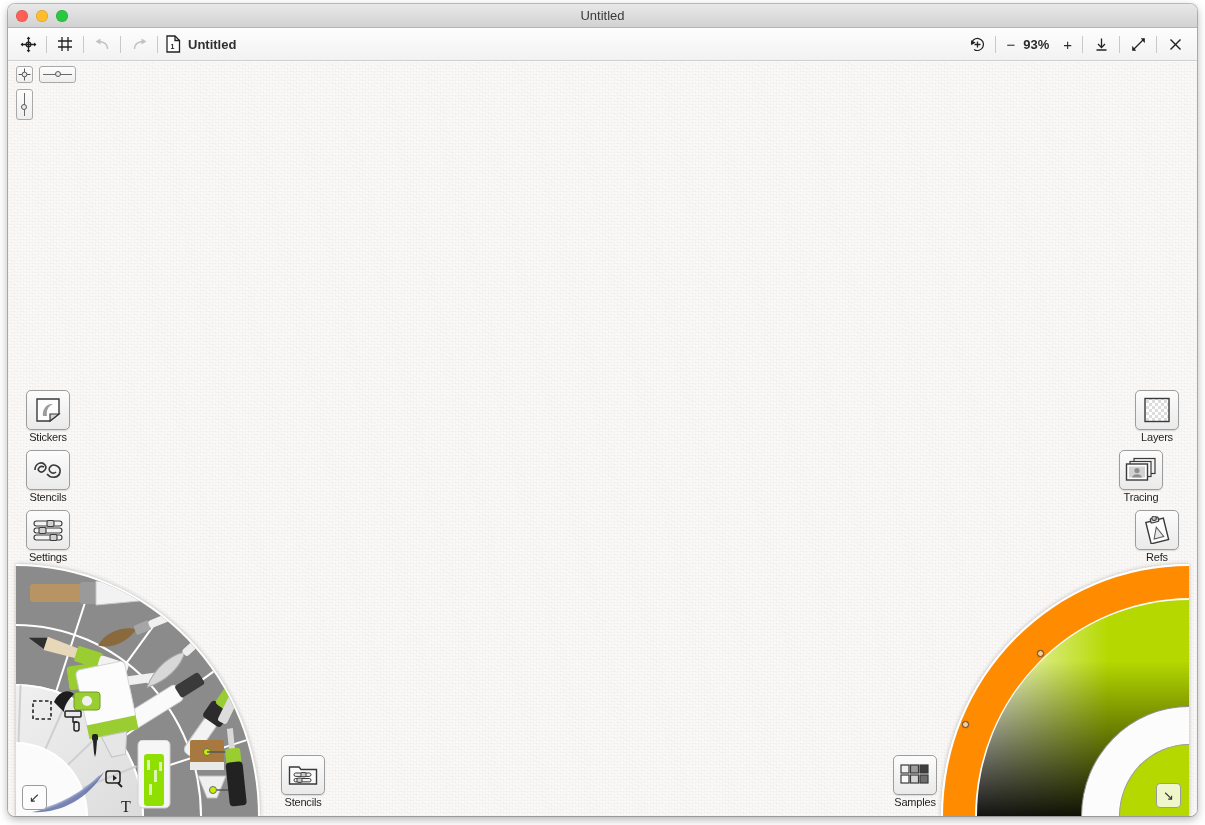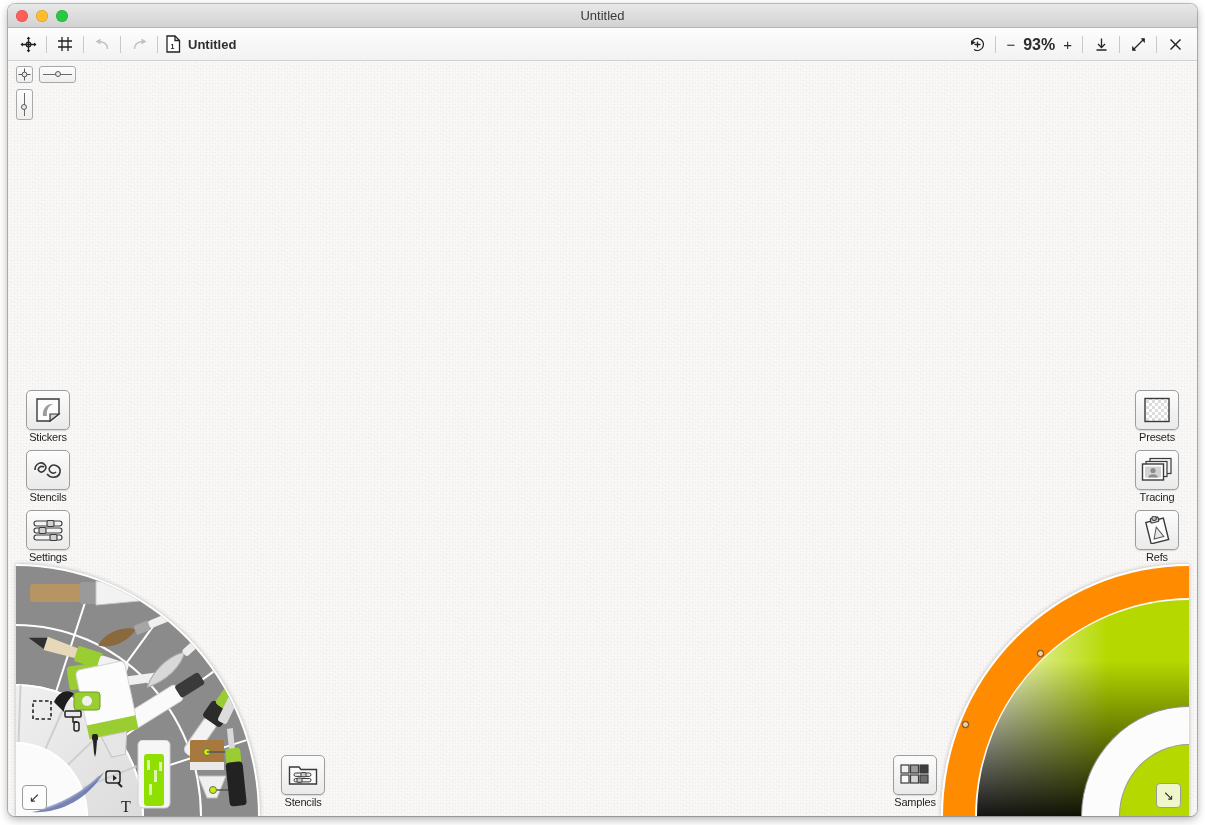--- a/index.html
+++ b/index.html
@@ -54,21 +54,21 @@
     color: #2b2b2b;
   }
   .tb-btn.disabled { color: #bcbcbc; }
   .tb-sep { width: 1px; height: 17px; background: #c9c9c9; margin: 0 4px; }
   #doc-name {
     display: flex; align-items: center; gap: 7px;
     font-size: 13px; font-weight: 700; color: #2f2f2f;
     padding-left: 4px;
   }
   #zoom-group { display: flex; align-items: center; gap: 8px; padding: 0 6px; }
-  #zoom-level { font-size: 16px; font-weight: 700; color: #2b2b2b; min-width: 32px; text-align: left; }
+  #zoom-level { font-size: 13px; font-weight: 700; color: #2b2b2b; min-width: 32px; text-align: left; }
   .zbtn { font-size: 15px; color: #2b2b2b; line-height: 1; cursor: default; }
 
   
   #canvas-area {
     position: absolute;
     left: 0; top: 58px; right: 0; bottom: 0;
     background-color: #faf9f7;
     background-image:
       repeating-linear-gradient(0deg, rgba(0,0,0,.014) 0 1px, transparent 1px 3px),
       repeating-linear-gradient(90deg, rgba(0,0,0,.014) 0 1px, transparent 1px 3px),
@@ -107,21 +107,21 @@
     display: flex; align-items: center; justify-content: center;
   }
   .panel-label {
     margin-top: 1px; font-size: 11px; font-weight: 400;
     color: #1f1f1f; letter-spacing: -.2px; white-space: nowrap;
   }
   #btn-stickers { left: 16px; top: 328px; }
   #btn-stencils { left: 16px; top: 388px; }
   #btn-settings { left: 16px; top: 448px; }
   #btn-layers   { right: 16px; top: 328px; }
-  #btn-tracing  { right: 16px; top: 388px; }
+  #btn-tracing  { right: 32px; top: 388px; }
   #btn-refs     { right: 16px; top: 448px; }
   #btn-presets  { left: 271px; bottom: 8px; }
   #btn-samples  { right: 258px; bottom: 8px; }
   #btn-presets, #btn-samples { position: absolute; }
 
   
   #tool-wheel {
     position: absolute; left: 8px; bottom: 0;
     width: 244px; height: 252px;
     pointer-events: none;
@@ -502,21 +502,21 @@
           <defs>
             <pattern id="checker" width="6" height="6" patternUnits="userSpaceOnUse">
               <rect width="6" height="6" fill="#ffffff"></rect>
               <rect width="3" height="3" fill="#dcdcdc"></rect>
               <rect x="3" y="3" width="3" height="3" fill="#dcdcdc"></rect>
             </pattern>
           </defs>
           <rect x="2" y="1.5" width="24" height="23" fill="url(#checker)" stroke="#3a3a3a" stroke-width="1.4"></rect>
         </svg>
       </div>
-      <div class="panel-label">Presets</div>
+      <div class="panel-label">Layers</div>
     </div>
 
     <div class="panel-btn" id="btn-tracing">
       <div class="panel-icon">
         <svg width="32" height="26" viewBox="0 0 32 26">
           <rect x="9" y="1.5" width="21" height="15" fill="#f2f2f2" stroke="#3a3a3a" stroke-width="1.2"></rect>
           <rect x="5" y="4.5" width="21" height="15" fill="#f8f8f8" stroke="#3a3a3a" stroke-width="1.2"></rect>
           <rect x="1.5" y="7" width="21" height="16" fill="#ffffff" stroke="#3a3a3a" stroke-width="1.4"></rect>
           <rect x="4" y="9.5" width="16" height="11" fill="#d2d2d2"></rect>
           <circle cx="12" cy="13.5" r="2.6" fill="#8d8d8d"></circle>

